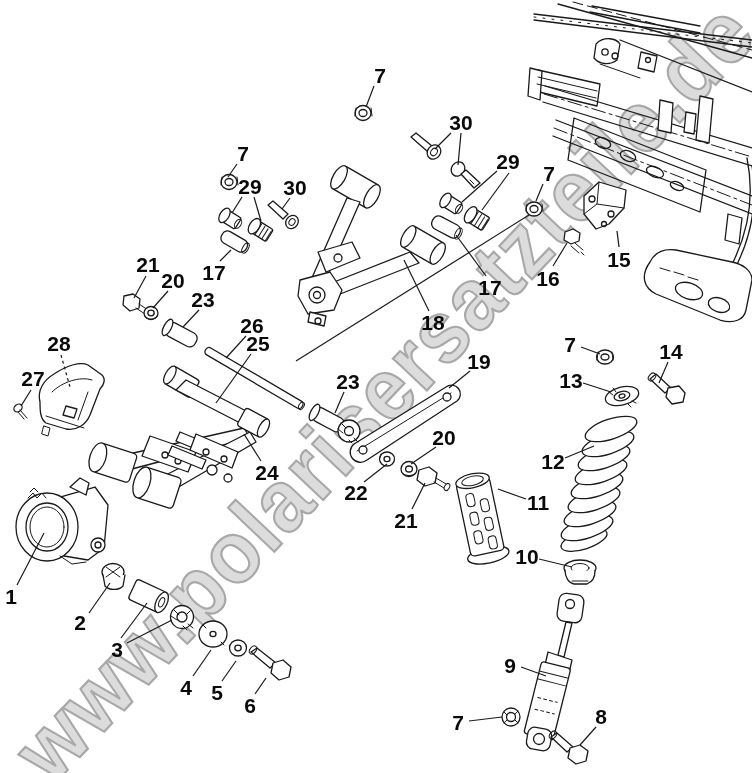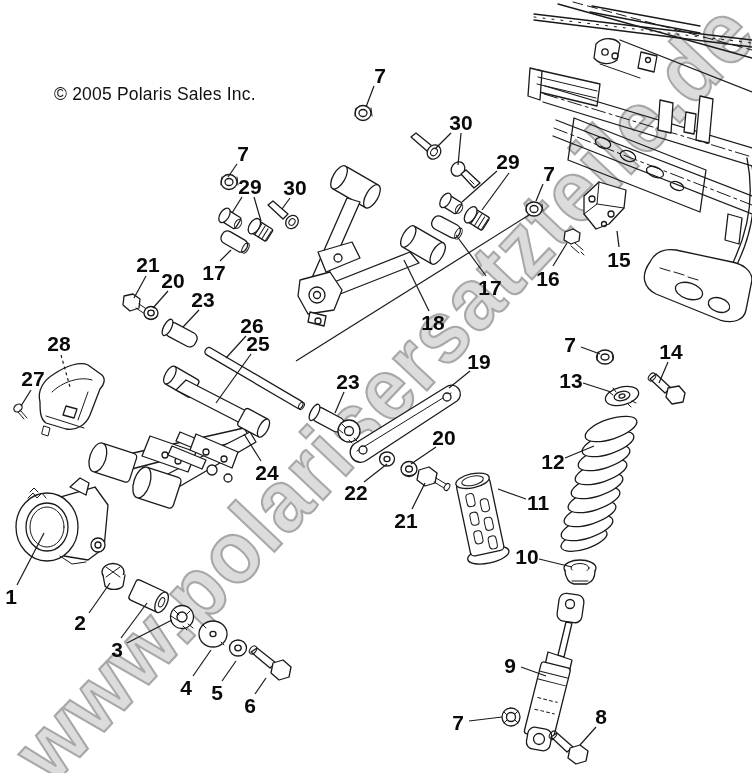--- a/index.html
+++ b/index.html
@@ -469,14 +469,13 @@
       <line x1="127" y1="643" x2="172" y2="620"></line>
       <text x="117" y="649" text-anchor="middle" dominant-baseline="central">3</text>
       <line x1="193" y1="676" x2="211" y2="650"></line>
       <text x="186" y="687" text-anchor="middle" dominant-baseline="central">4</text>
       <line x1="222" y1="681" x2="236" y2="661"></line>
       <text x="217" y="692" text-anchor="middle" dominant-baseline="central">5</text>
       <line x1="255" y1="694" x2="266" y2="678"></line>
       <text x="250" y="705" text-anchor="middle" dominant-baseline="central">6</text>
     </svg>
 
-  <div class="copyright">© 2005 Polaris Sales Inc.</div>
 </div>
 
 </body></html>

